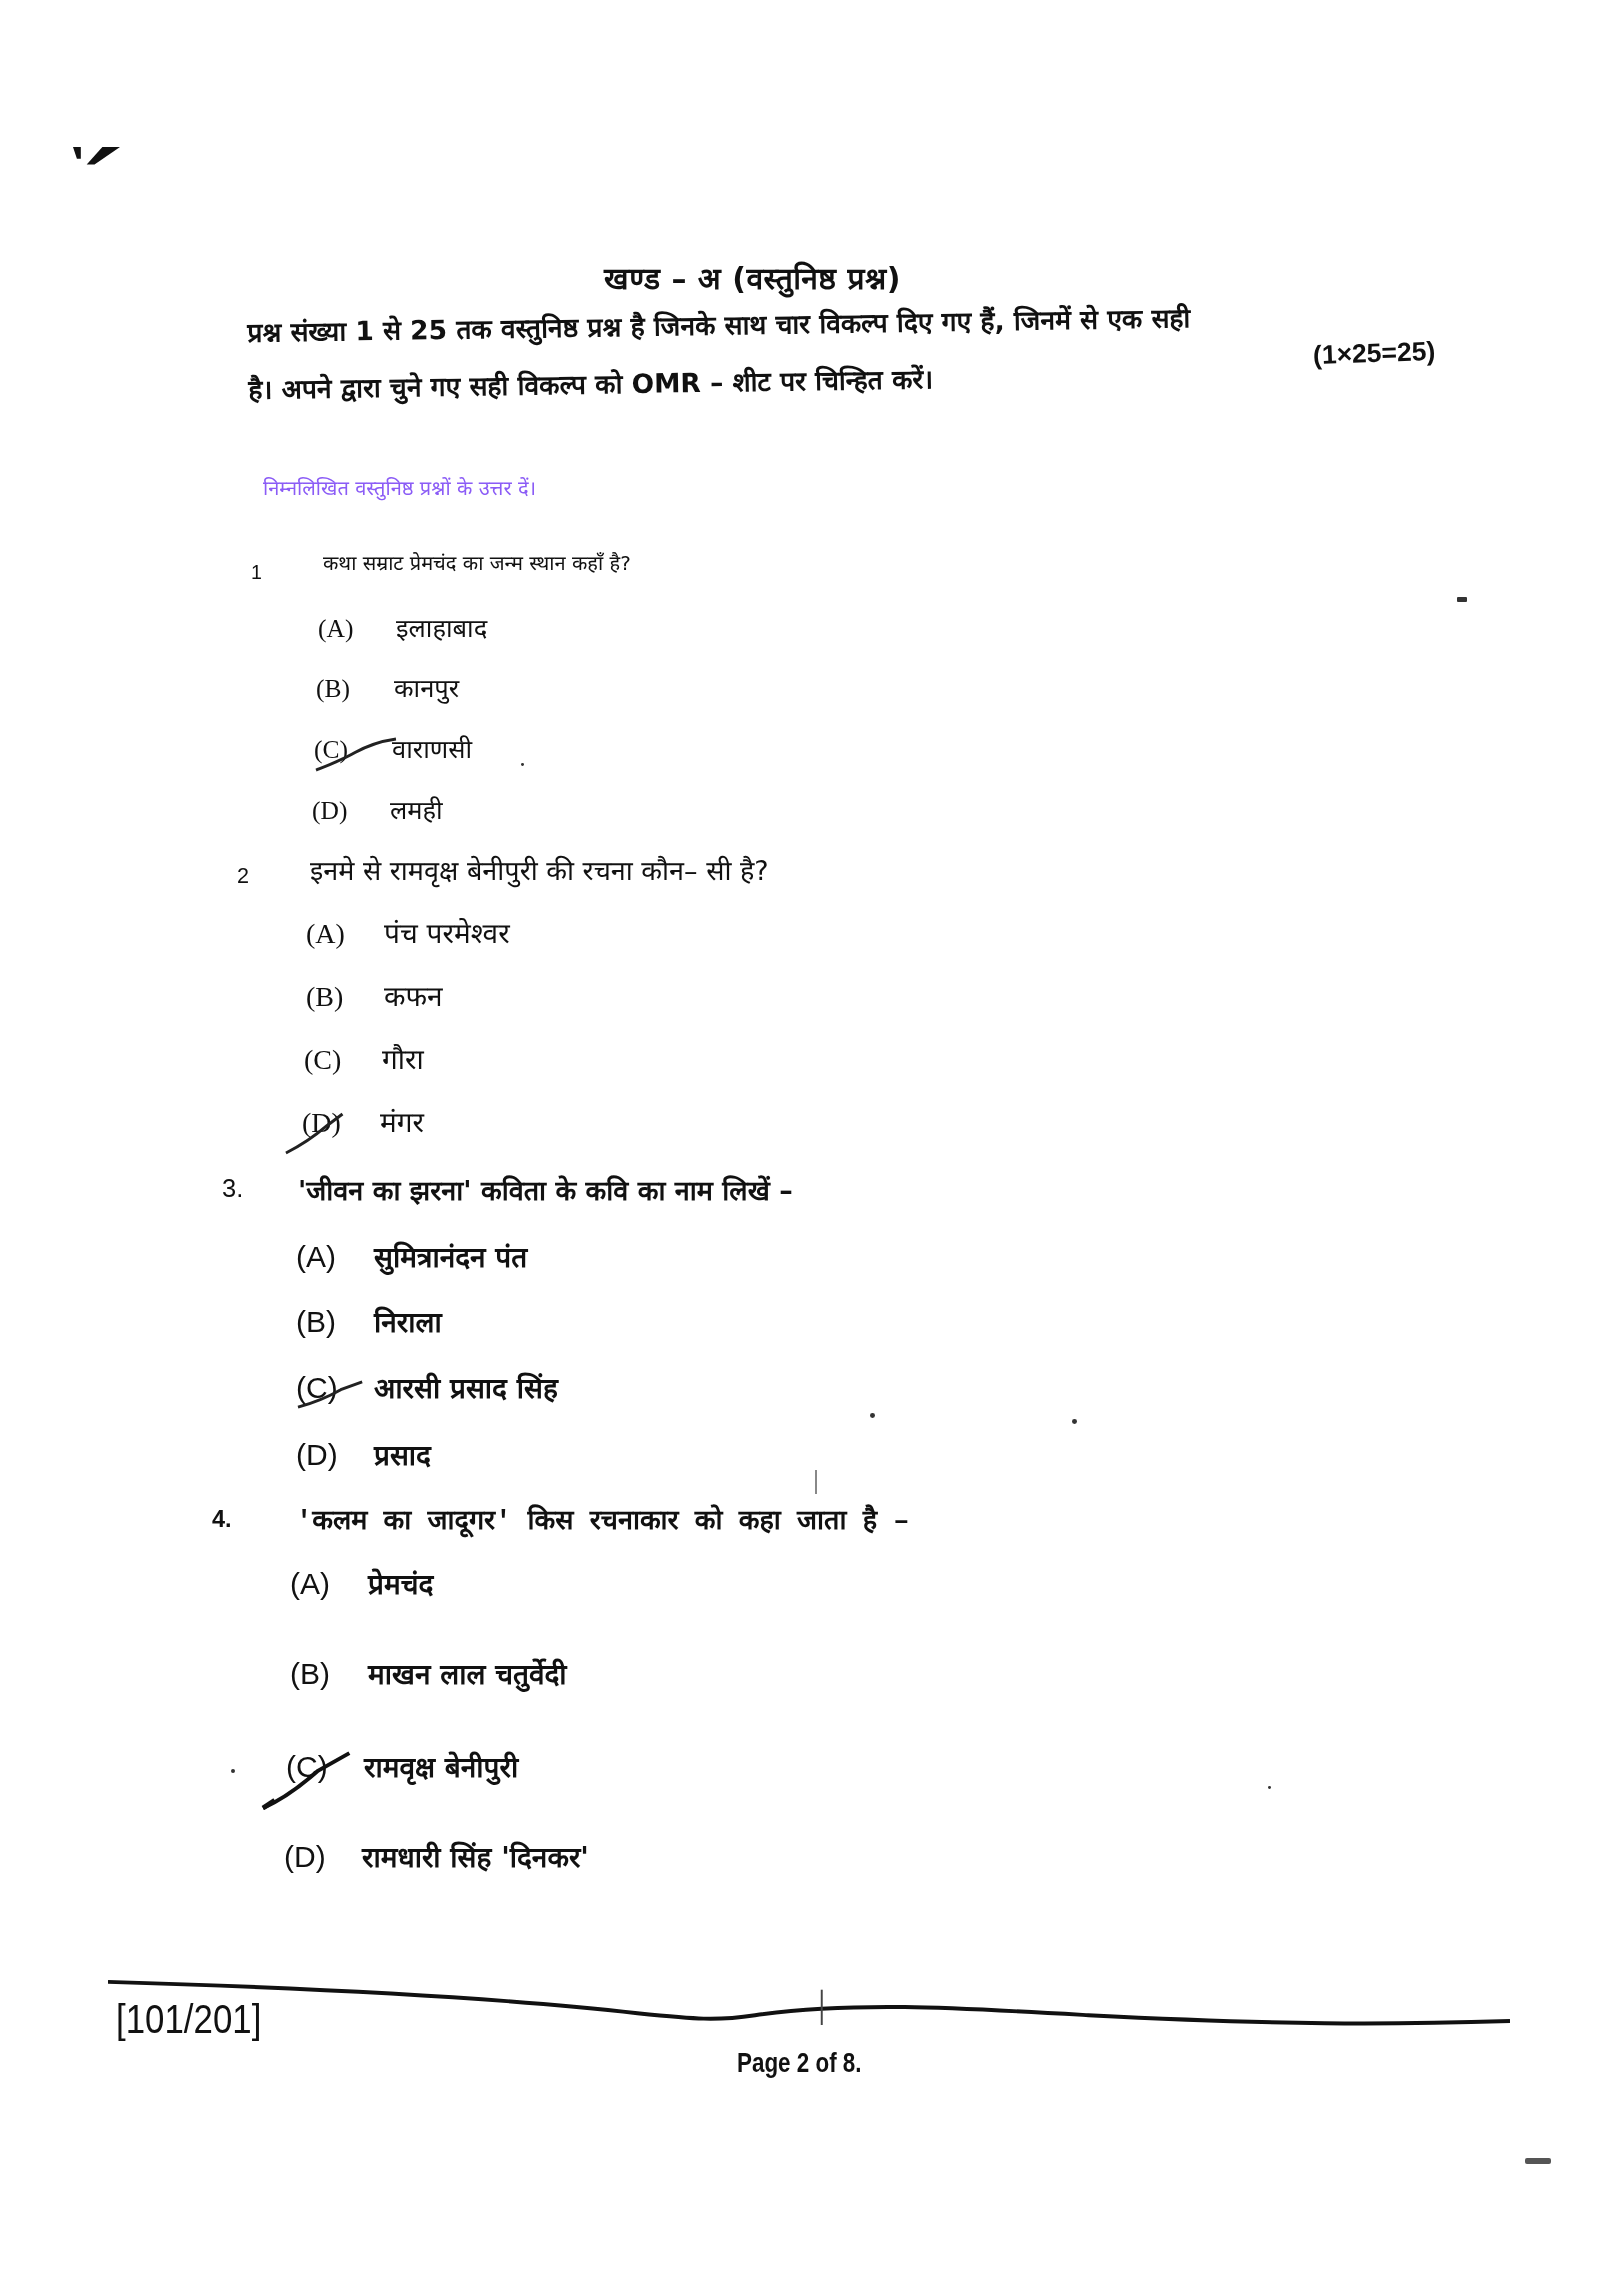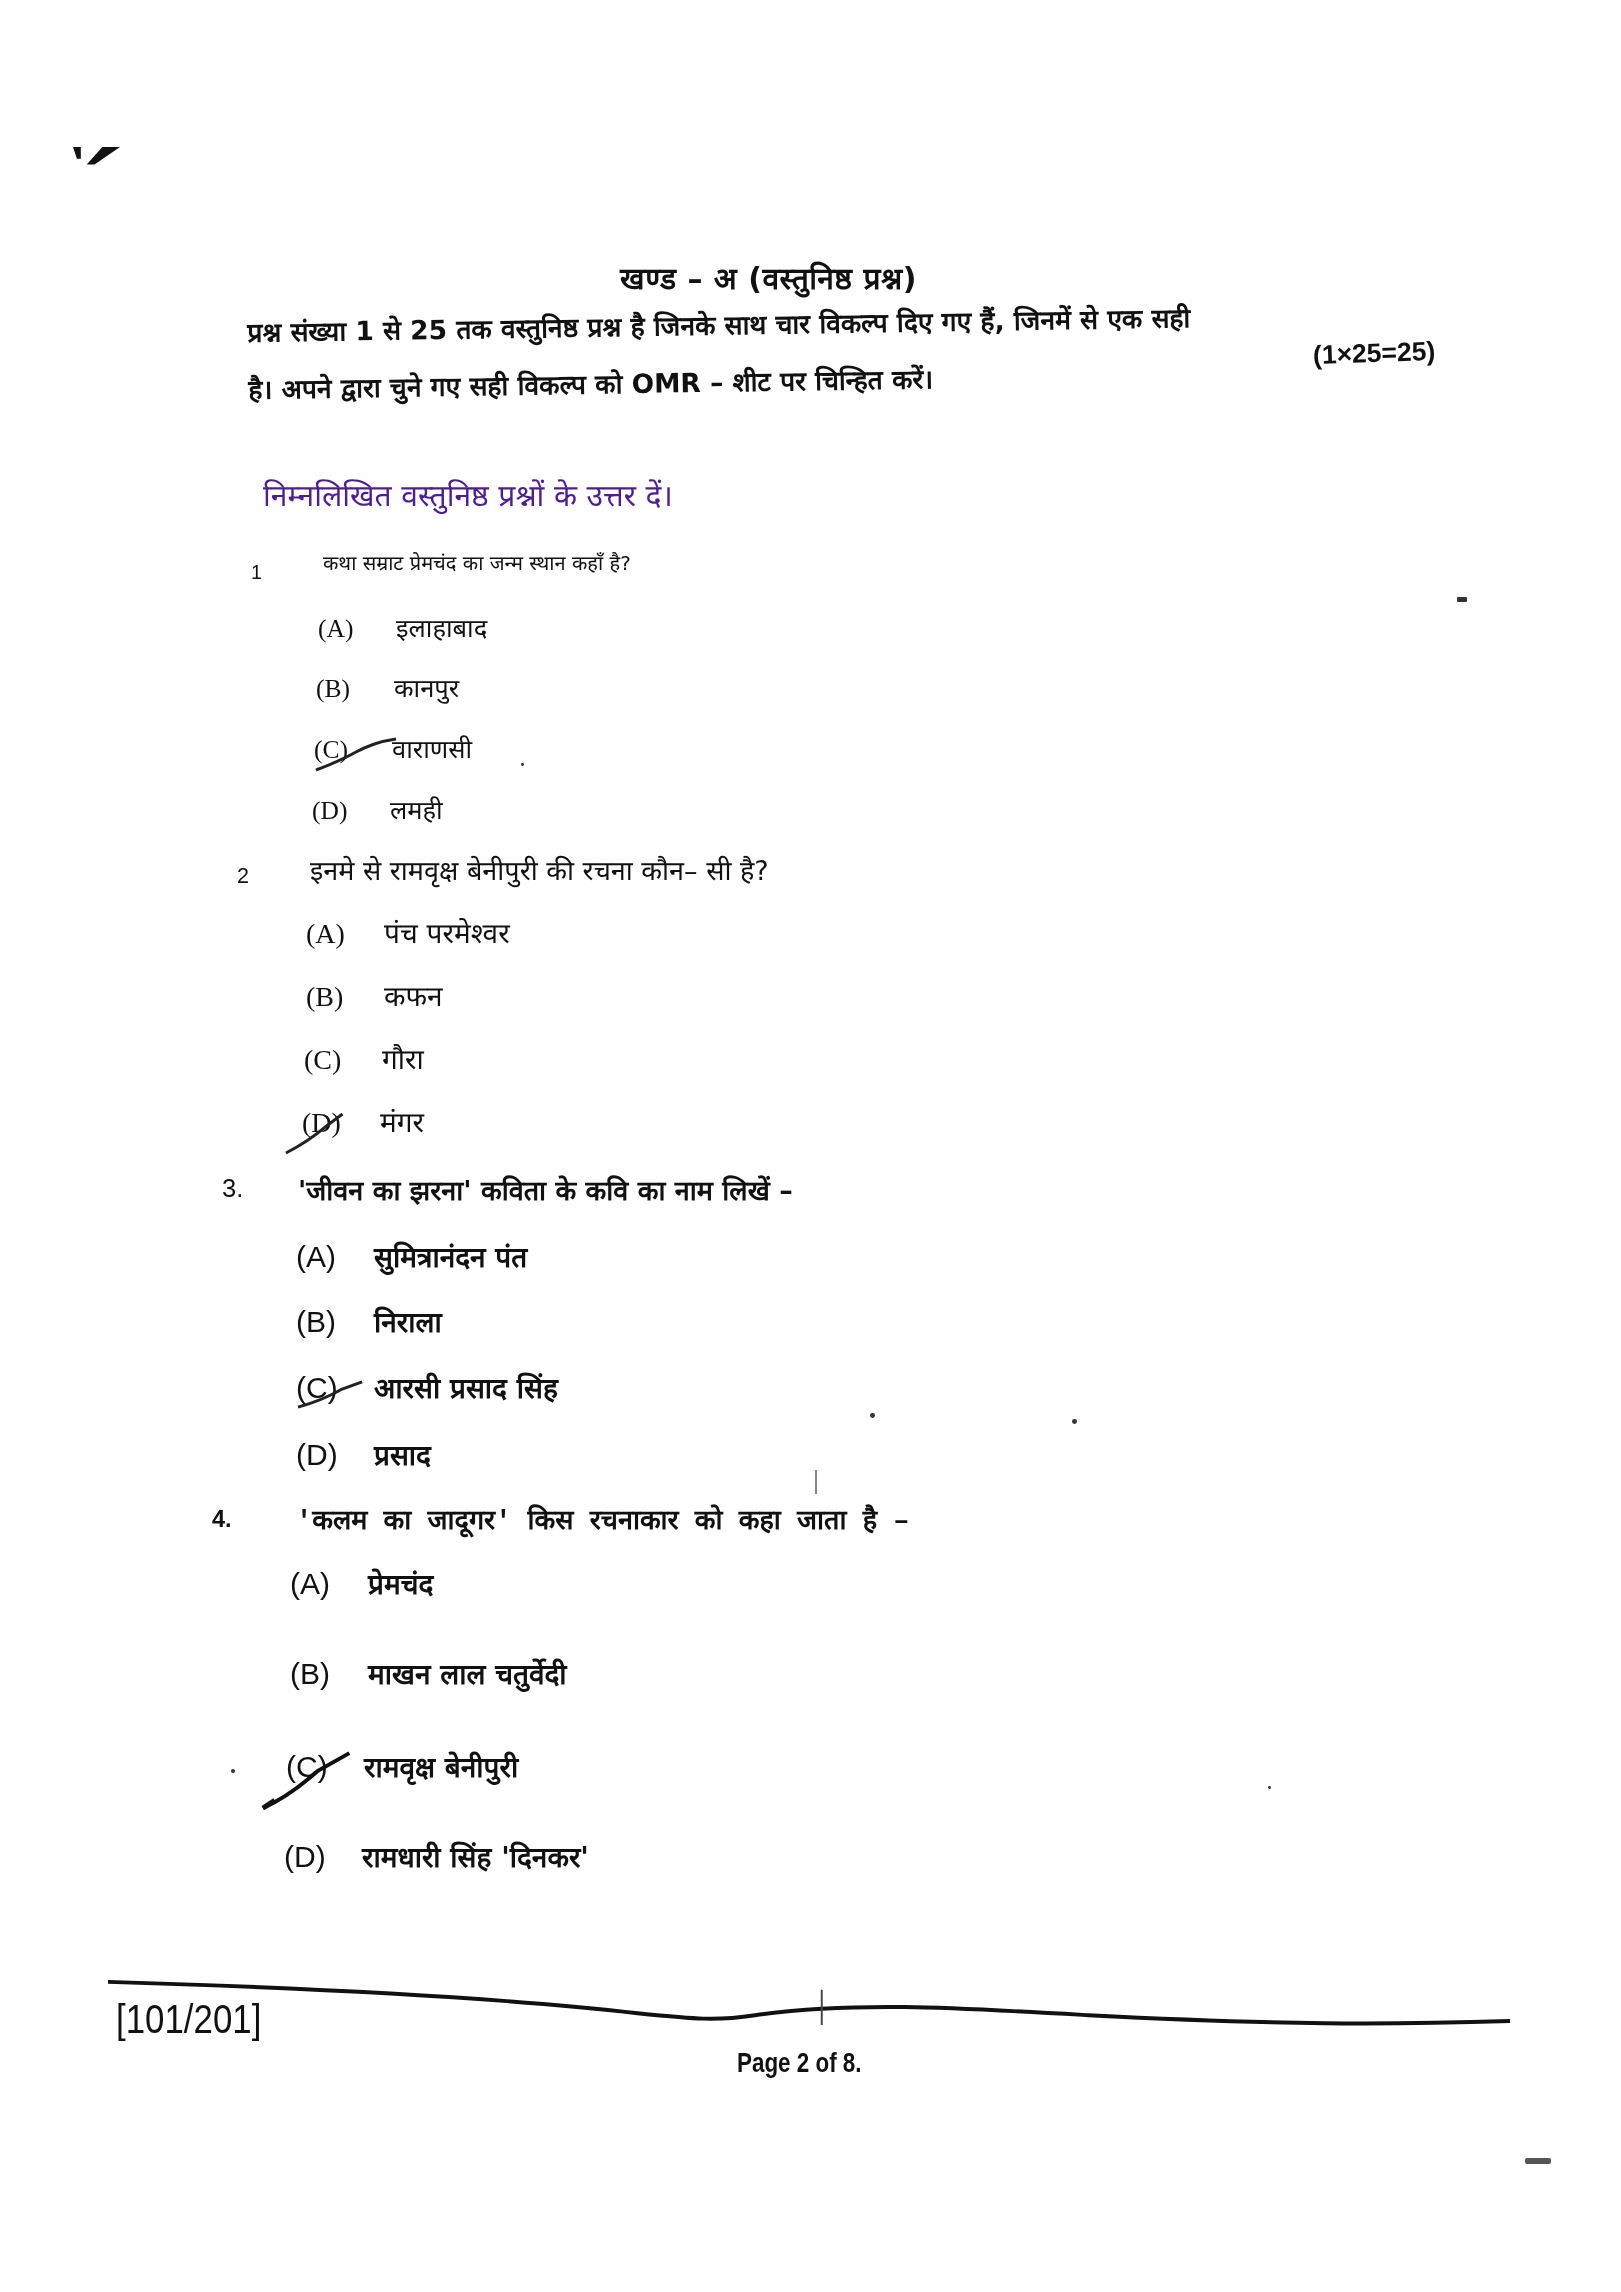--- a/index.html
+++ b/index.html
@@ -22,21 +22,21 @@
     }
     .corner-mark {
       position: absolute;
       left: 73px;
       top: 145px;
       width: 47px;
       height: 21.6px;
     }
     .section-title {
       position: absolute;
-      left: 16px;
+      left: 0;
       width: 1476px;
       top: 257px;
       text-align: center;
       font-size: 30px;
       font-weight: bold;
       letter-spacing: 0.5px;
       padding-left: 29px;
       box-sizing: border-box;
     }
     .instructions {
@@ -56,22 +56,22 @@
       top: 338px;
       font-size: 26.5px;
       font-weight: bold;
       font-family: "Liberation Sans", sans-serif;
       transform: rotate(-2deg);
     }
     .lead-line {
       position: absolute;
       left: 263px;
       top: 474px;
-      font-size: 30px;
-      color: #4c1d95;
+      font-size: 20px;
+      color: #8b5cf6;
     }
     .q-num {
       position: absolute;
       font-size: 25.5px;
       font-family: "Liberation Sans", sans-serif;
     }
     .q-text {
       position: absolute;
       font-size: 27px;
     }

